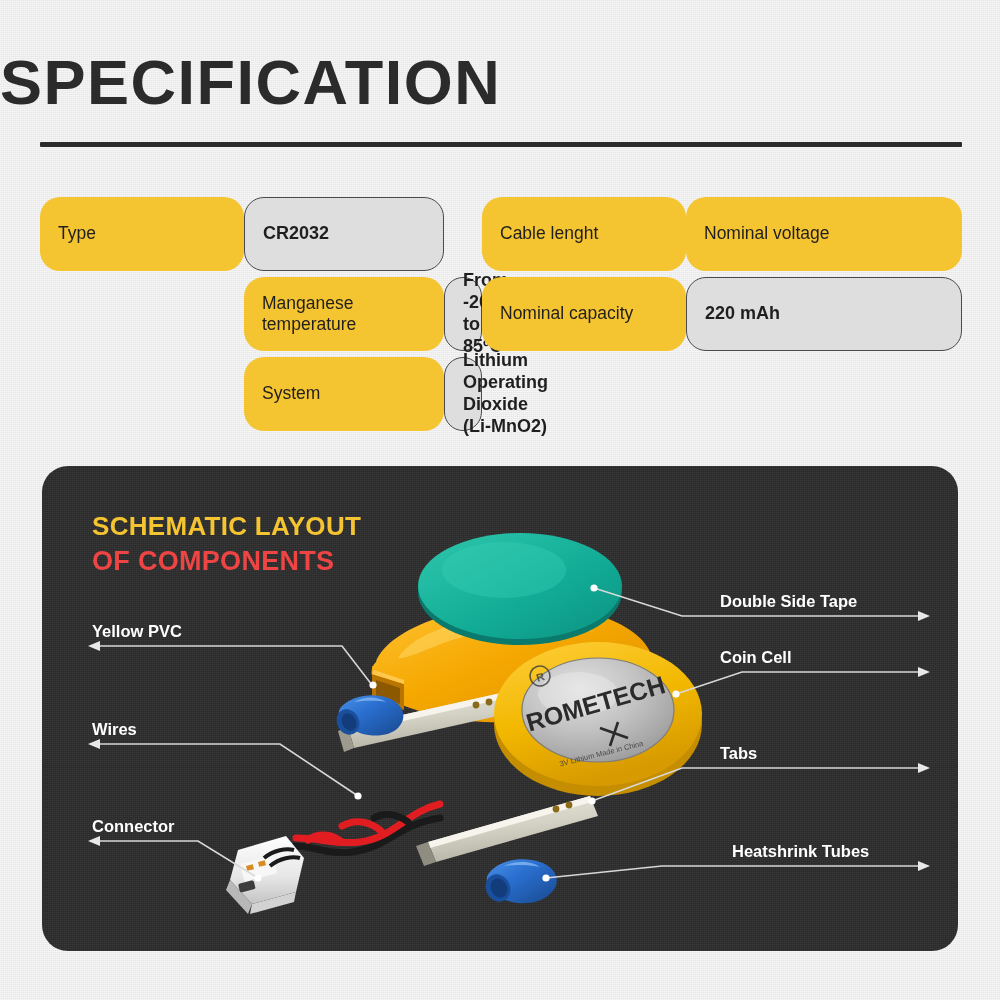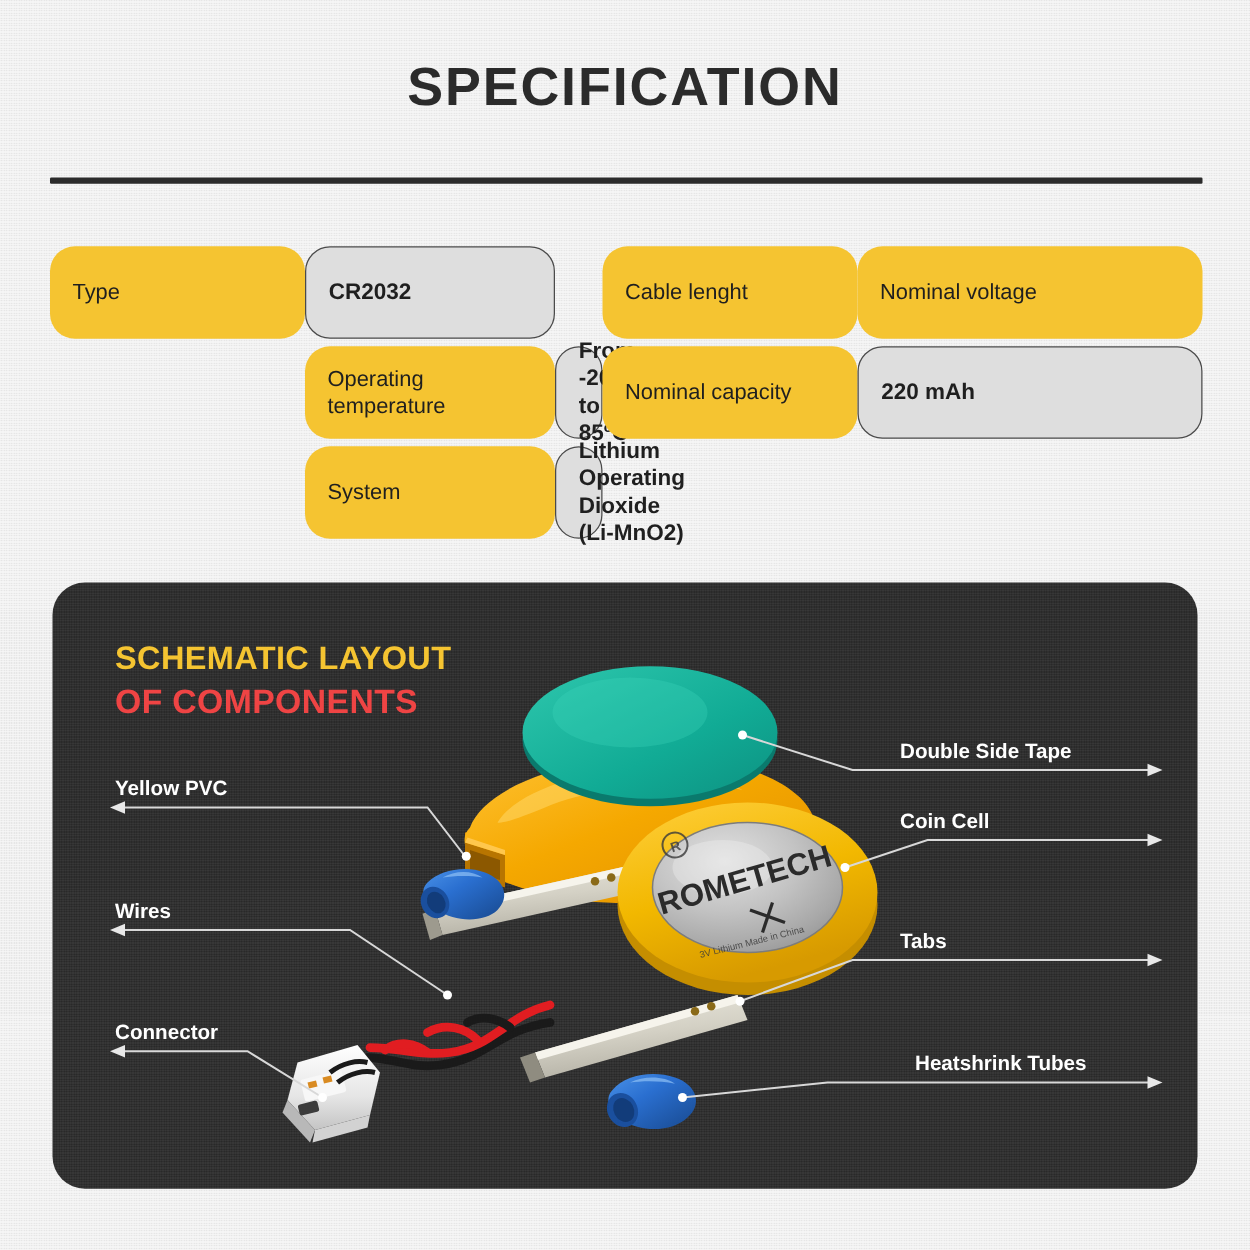--- a/index.html
+++ b/index.html
@@ -28,22 +28,21 @@
     z-index: 0;
   }
 
   .page { position: absolute; inset: 0; z-index: 1; }
 
   
   .header-title {
     position: absolute;
     left: 0; right: 0;
     top: 46px;
-    text-align: center;
-    font-size: 43px;
+    font-size: 63px;
     font-weight: 900;
     letter-spacing: 1.5px;
     color: #2b2b2b;
     font-family: "Liberation Sans", sans-serif;
   }
   .header-rule {
     position: absolute;
     left: 40px;
     top: 142px;
     width: 922px;
@@ -170,21 +169,21 @@
 
   <div class="spec-table">
 
     <div class="cell cell-key">Type</div>
     <div class="cell cell-val">CR2032</div>
     <div class="cell cell-spacer"></div>
     <div class="cell cell-key">Cable lenght</div>
 
     <div class="cell cell-key">Nominal voltage</div>
     <div class="cell cell-spacer"></div>
-    <div class="cell cell-key">Operating temperature</div>
+    <div class="cell cell-key">Manganese temperature</div>
     <div class="cell cell-val">From -20ºC to 85ºC</div>
 
     <div class="cell cell-key">Nominal capacity</div>
     <div class="cell cell-val">220 mAh</div>
     <div class="cell cell-spacer"></div>
     <div class="cell cell-key">System</div>
     <div class="cell cell-val">Lithium Operating Dioxide (Li-MnO2)</div>
   </div>
 
   <div class="schematic-panel">

